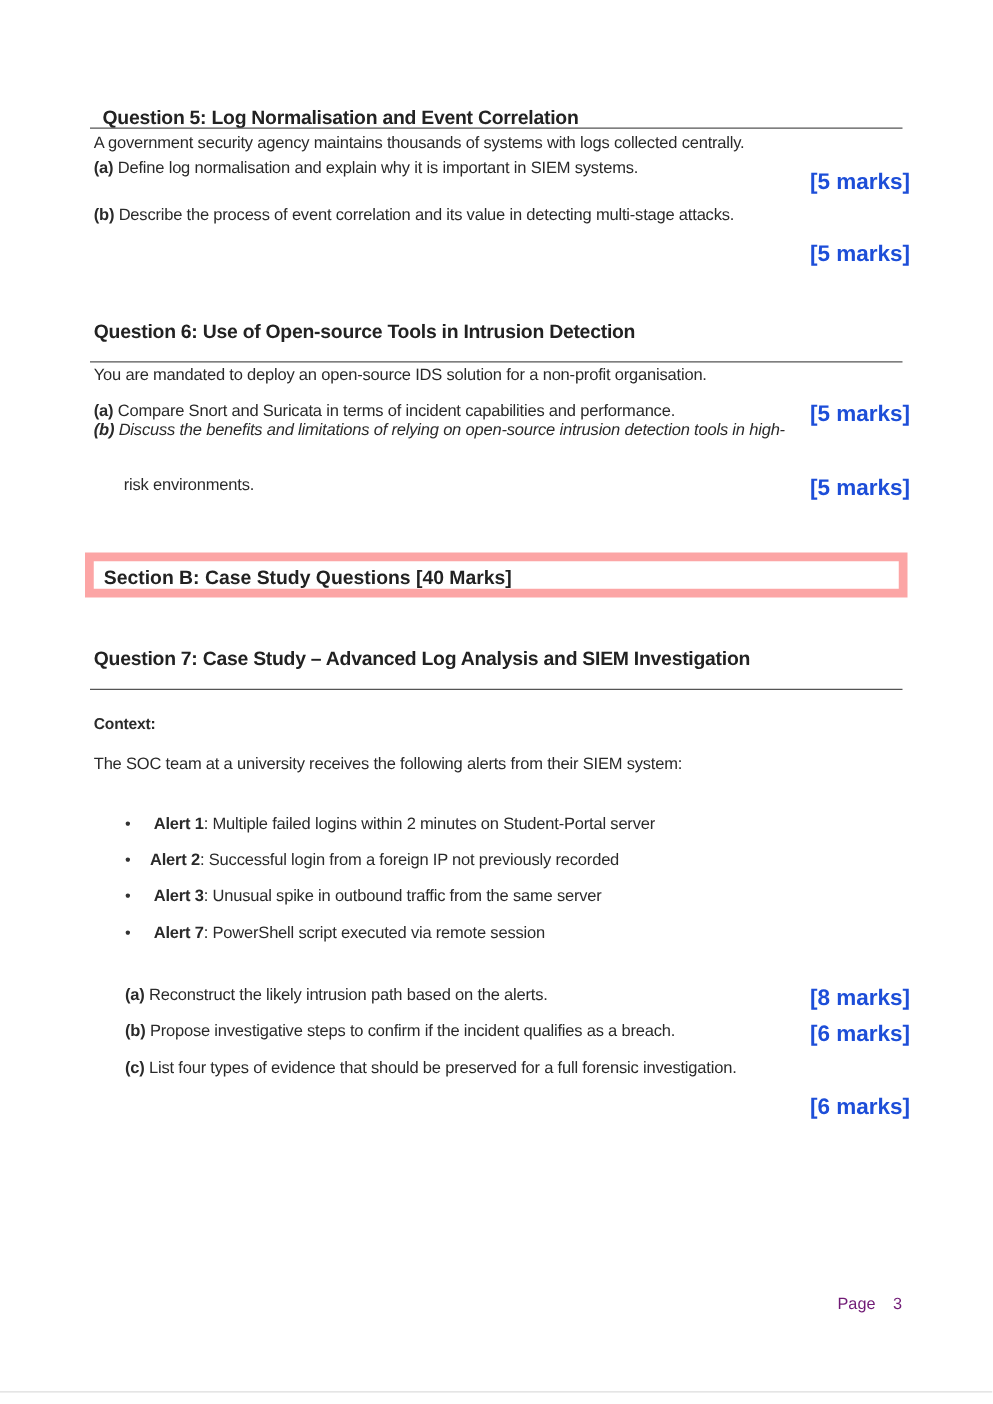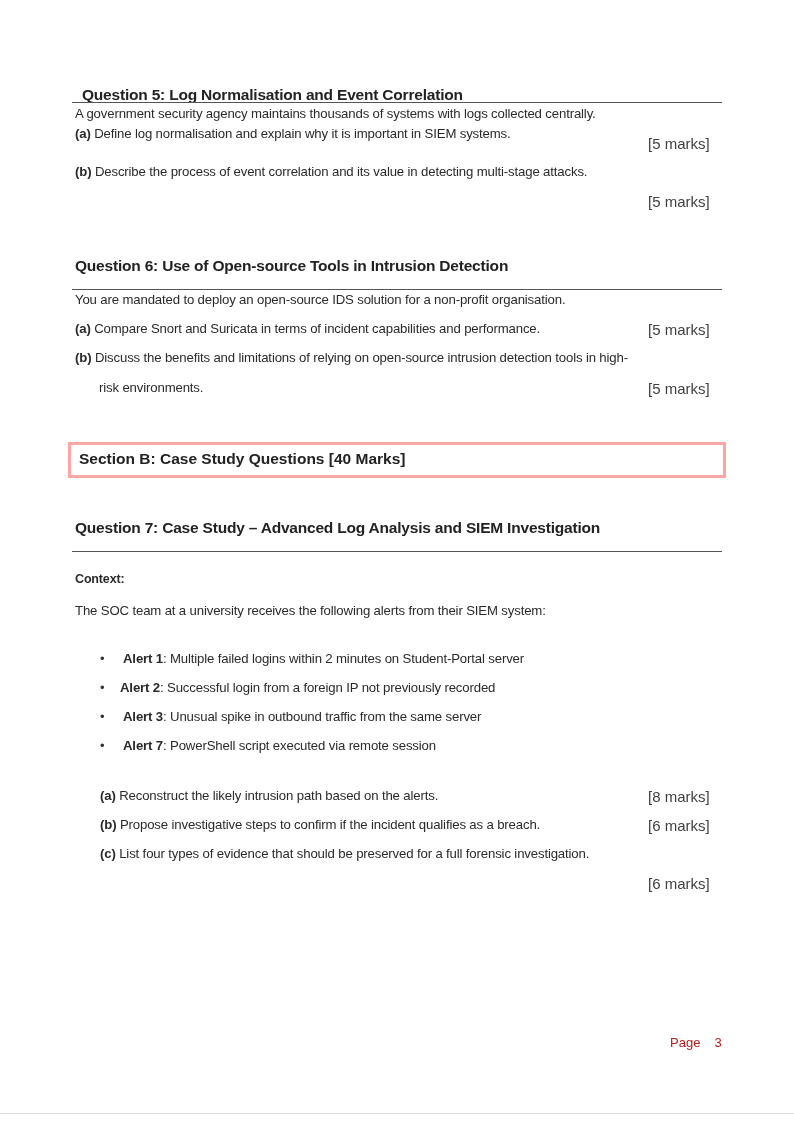--- a/index.html
+++ b/index.html
@@ -5,28 +5,28 @@
   html, body { margin: 0; padding: 0; }
   body {
     width: 794px; height: 1123px; background: #ffffff; position: relative;
     font-family: "Liberation Sans", sans-serif; color: #1e1e1e; overflow: hidden;
   }
   .abs { position: absolute; }
   .qtitle { font-size: 15.5px; font-weight: bold; color: #222; letter-spacing: -0.2px; }
   .rule { position: absolute; height: 1px; background: #555; }
   .body { font-size: 13.2px; color: #2a2a2a; letter-spacing: -0.15px; white-space: nowrap; }
   .lbl { font-weight: bold; }
-  .marks { position: absolute; font-size: 15px; font-weight: normal; color: #404040; white-space: nowrap; }
+  .marks { position: absolute; font-size: 18px; font-weight: bold; color: #1d4ed8; white-space: nowrap; }
   .section-box {
     position: absolute; left: 68px; top: 442px; width: 658px; height: 36px;
-    border: 3px solid #fca5a5; box-sizing: border-box;
+    border: 7px solid #fca5a5; box-sizing: border-box;
   }
   .section-title { position: absolute; left: 8px; top: 5px; font-size: 15.5px; font-weight: bold; color: #222; }
   .bullet { position: absolute; font-size: 13px; color: #333; }
-  .page-footer { position: absolute; left: 670px; top: 1035px; font-size: 13px; color: #b91c1c; }
+  .page-footer { position: absolute; left: 670px; top: 1035px; font-size: 13px; color: #701a75; }
   .page-footer span { margin-right: 14px; }
   .bottom-line { position: absolute; left: 0; top: 1113px; width: 794px; height: 1px; background: #ddd; }
 </style>
 </head>
 <body>
 
 <div class="abs qtitle" style="left:82px; top:70px;margin-top:16px;">Question 5: Log Normalisation and Event Correlation</div>
 <div class="rule" style="left:72px; top:102px; width:650px;"></div>
 <div class="abs body" style="left:75px; top:106px;">A government security agency maintains thousands of systems with logs collected centrally.</div>
 <div class="abs body" style="left:75px; top:126px;">
@@ -41,21 +41,21 @@
 <div class="marks" style="left:648px; top:193px;">[5 marks]</div>
 
 <div class="abs qtitle" style="left:75px; top:257px;">Question 6: Use of Open-source Tools in Intrusion Detection</div>
 <div class="rule" style="left:72px; top:289px; width:650px;"></div>
 <div class="abs body" style="left:75px; top:292px;">You are mandated to deploy an open-source IDS solution for a non-profit organisation.</div>
 <div class="abs body" style="left:75px; top:321px;">
   <span class="lbl">(a)</span>
   <span>Compare Snort and Suricata in terms of incident capabilities and performance.</span>
 </div>
 <div class="marks" style="left:648px; top:321px;">[5 marks]</div>
-<div class="abs body" style="left:75px; top:350px;">
+<div class="abs body" style="left:75px; top:336px;font-style:italic;">
   <span class="lbl">(b)</span>
   <span>Discuss the benefits and limitations of relying on open-source intrusion detection tools in high-</span>
 </div>
 <div class="abs body" style="left:99px; top:380px;text-align:center;">risk environments.</div>
 <div class="marks" style="left:648px; top:380px;">[5 marks]</div>
 
 <div class="section-box">
   <div class="section-title">Section B: Case Study Questions [40 Marks]</div>
 </div>
 

